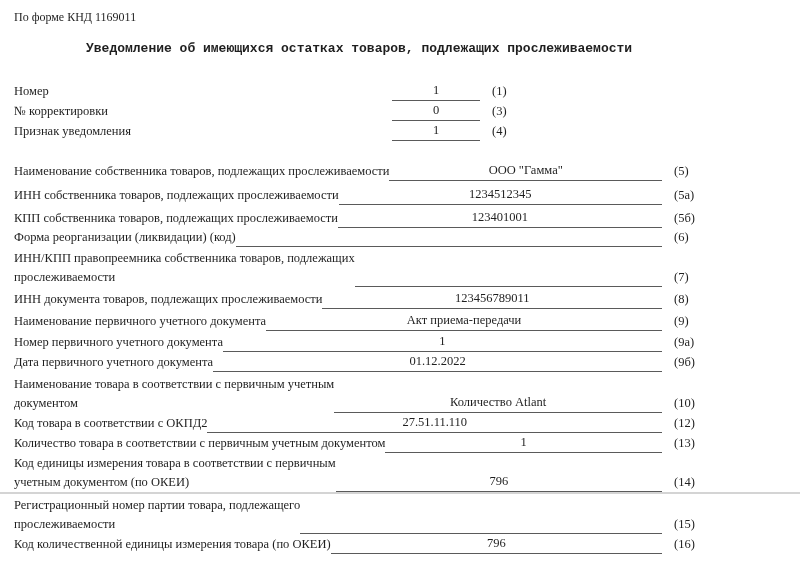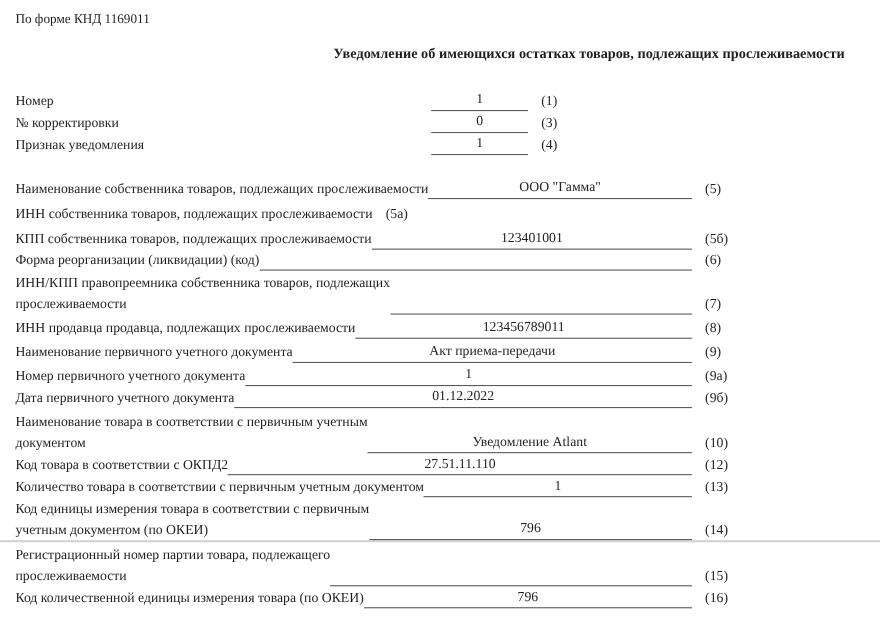--- a/index.html
+++ b/index.html
@@ -22,31 +22,32 @@
     box-sizing: border-box;
     font-size: 12.5px;
     line-height: 19px;
   }
   .kfd {
     font-size: 12px;
   }
   .title {
     margin-top: 13px;
     padding-left: 72px;
-    text-align: right;
+    text-align: left;
     font-weight: bold;
     font-size: 13px;
     line-height: 17px;
+    font-family: Liberation Mono, monospace;
   }
   .block1 { margin-top: 24px; }
   .block2 { margin-top: 20px; }
   .row {
     display: flex;
     align-items: flex-end;
-    margin-right: 99px;
+    margin-right: 66px;
   }
   .row.short { margin-right: 248px; }
   .label {
     white-space: pre-line;
     flex: 0 1 auto;
   }
   .spacer { flex: 1 1 auto; }
   .line {
     flex: 1 1 auto;
     border-bottom: 1.5px solid #5a5a5a;
@@ -106,40 +107,41 @@
   </div>
 
   <div class="block2">
     <div class="row">
       <span class="label">Наименование собственника товаров, подлежащих прослеживаемости</span>
         <span class="line"><span class="value">ООО "Гамма"</span></span>
         <span class="num">(5)</span>
     </div>
     <div class="row g4">
       <span class="label">ИНН собственника товаров, подлежащих прослеживаемости</span>
+        <span class="line"><span class="value">1234512345</span></span>
         <span class="num">(5а)</span>
     </div>
     <div class="row g3">
       <span class="label">КПП собственника товаров, подлежащих прослеживаемости</span>
         <span class="line"><span class="value">123401001</span></span>
         <span class="num">(5б)</span>
     </div>
     <div class="row">
       <span class="label">Форма реорганизации (ликвидации) (код)</span>
         <span class="line"><span class="value"></span></span>
         <span class="num">(6)</span>
     </div>
     <div class="row g2">
       <span class="label">ИНН/КПП правопреемника собственника товаров, подлежащих
 прослеживаемости</span>
         <span class="line"><span class="value"></span></span>
         <span class="num">(7)</span>
     </div>
     <div class="row g2">
-      <span class="label">ИНН продавца продавца, подлежащих прослеживаемости</span>
+      <span class="label">ИНН документа товаров, подлежащих прослеживаемости</span>
         <span class="line"><span class="value">123456789011</span></span>
         <span class="num">(8)</span>
     </div>
     <div class="row g2">
       <span class="label">Наименование первичного учетного документа</span>
         <span class="line"><span class="value">Акт приема-передачи</span></span>
         <span class="num">(9)</span>
     </div>
     <div class="row g1">
       <span class="label">Номер первичного учетного документа</span>
@@ -147,21 +149,21 @@
         <span class="num">(9а)</span>
     </div>
     <div class="row">
       <span class="label">Дата первичного учетного документа</span>
         <span class="line"><span class="value">01.12.2022</span></span>
         <span class="num">(9б)</span>
     </div>
     <div class="row g3">
       <span class="label">Наименование товара в соответствии с первичным учетным
 документом</span>
-        <span class="line"><span class="value">Уведомление Atlant</span></span>
+        <span class="line"><span class="value">Количество Atlant</span></span>
         <span class="num">(10)</span>
     </div>
     <div class="row">
       <span class="label">Код товара в соответствии с ОКПД2</span>
         <span class="line"><span class="value">27.51.11.110</span></span>
         <span class="num">(12)</span>
     </div>
     <div class="row">
       <span class="label">Количество товара в соответствии с первичным учетным документом</span>
         <span class="line"><span class="value">1</span></span>

